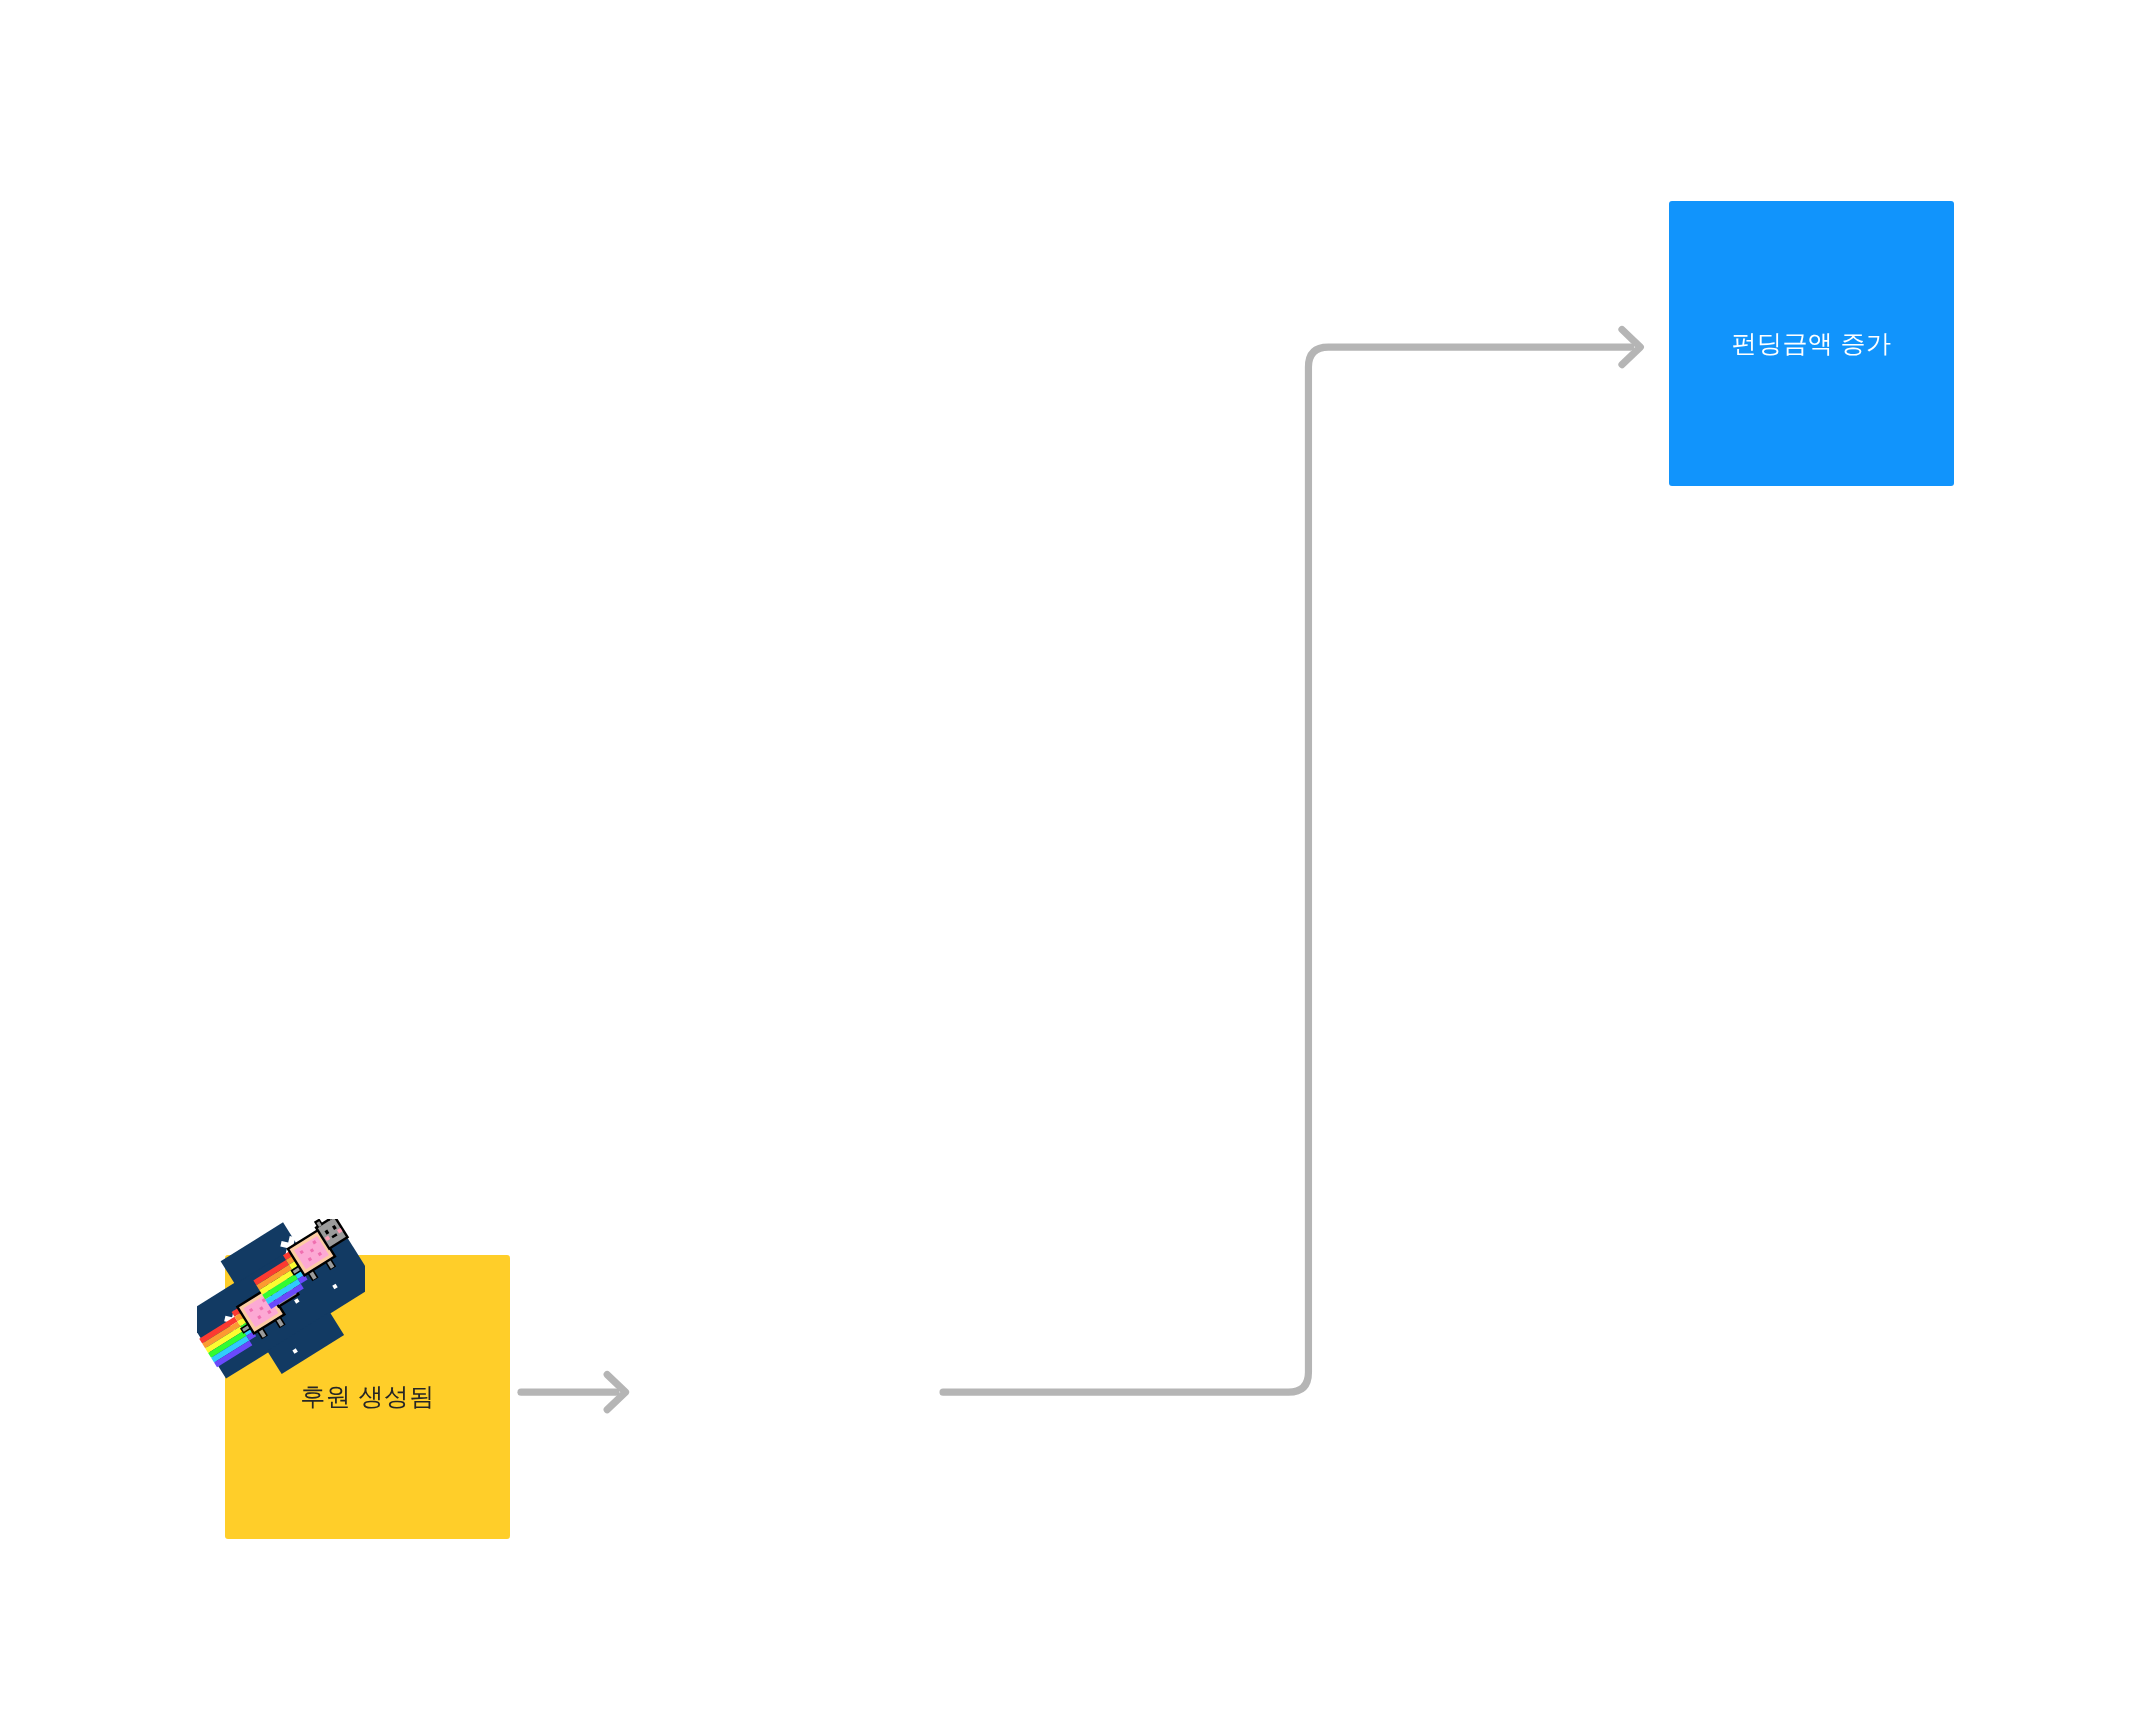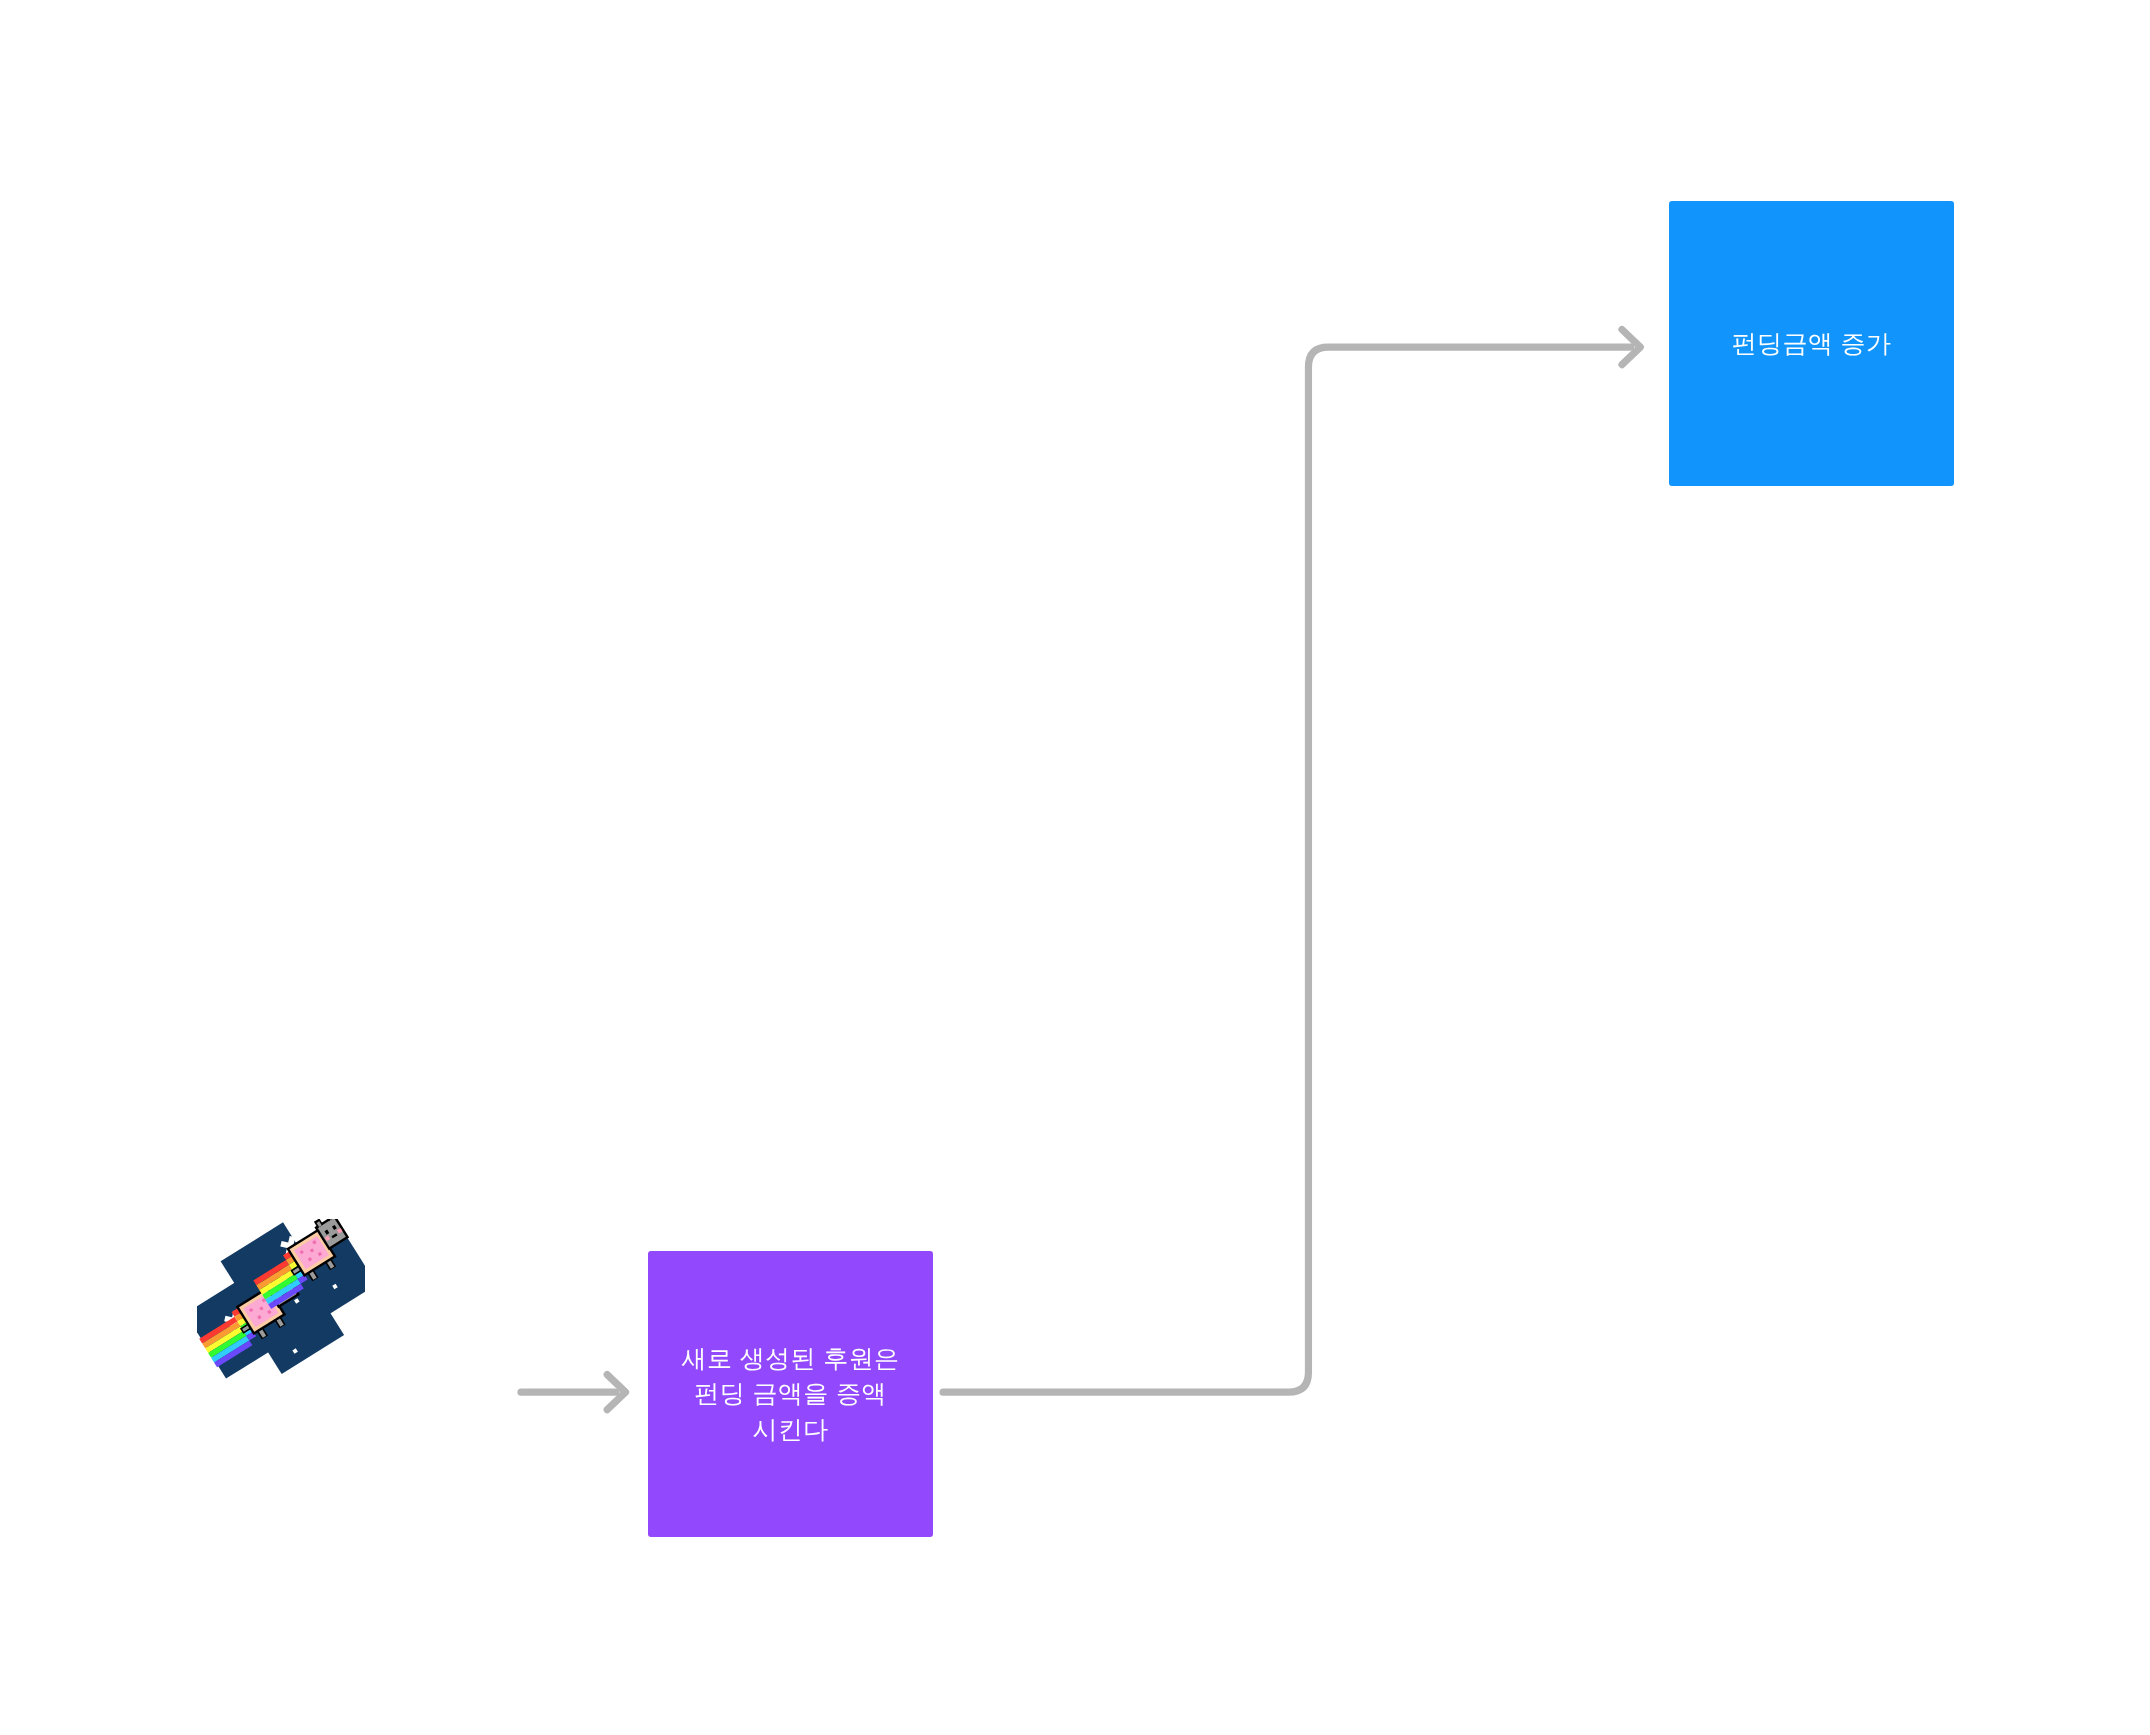--- a/index.html
+++ b/index.html
@@ -119,20 +119,23 @@
       <path d="M 653 1745 L 772 1745" fill="none" stroke="#B5B5B5" stroke-width="9" stroke-linecap="round"></path>
       <path d="M 761 1723 L 784 1745 L 761 1767" fill="none" stroke="#B5B5B5" stroke-width="9" stroke-linecap="round" stroke-linejoin="round"></path>
     </g>
 
     <g>
       <path d="M 1182 1745 L 1615 1745 Q 1640 1745 1640 1720 L 1640 460 Q 1640 435 1665 435 L 2044 435" fill="none" stroke="#B5B5B5" stroke-width="9" stroke-linecap="round" stroke-linejoin="round"></path>
       <path d="M 2033 413 L 2056 435 L 2033 457" fill="none" stroke="#B5B5B5" stroke-width="9" stroke-linecap="round" stroke-linejoin="round"></path>
     </g>
   </svg>
 
+  <div class="node" id="node-start">
+    <span class="node-label">후원 생성됨</span>
+  </div>
 
   <div id="sticker-nyan-cat">
     <svg viewBox="0 0 210 200" xmlns="http://www.w3.org/2000/svg">
       <g transform="rotate(-32 105 100)">
 
         <g>
           <rect x="-6" y="52" width="222" height="96" fill="#123A63"></rect>
 
           <rect x="66" y="20" width="92" height="34" fill="#123A63"></rect>
           <rect x="56" y="146" width="92" height="34" fill="#123A63"></rect>
@@ -246,24 +249,19 @@
           <rect x="176" y="90" width="9" height="12" fill="#000000"></rect>
           <rect x="178" y="92" width="5" height="9" fill="#9B9B9B"></rect>
 
           <rect x="134" y="76" width="12" height="8" fill="#000000"></rect>
           <rect x="136" y="78" width="8" height="4" fill="#9B9B9B"></rect>
         </g>
       </g>
     </svg>
   </div>
 
-  <div class="node" id="node-process">
-    <span class="node-label">새로 생성된 후원은
-펀딩 금액을 증액
-시킨다</span>
-  </div>
 
   <div class="node" id="node-result">
     <span class="node-label">펀딩금액 증가</span>
   </div>
 
 </div>
 
 
 </body></html>

